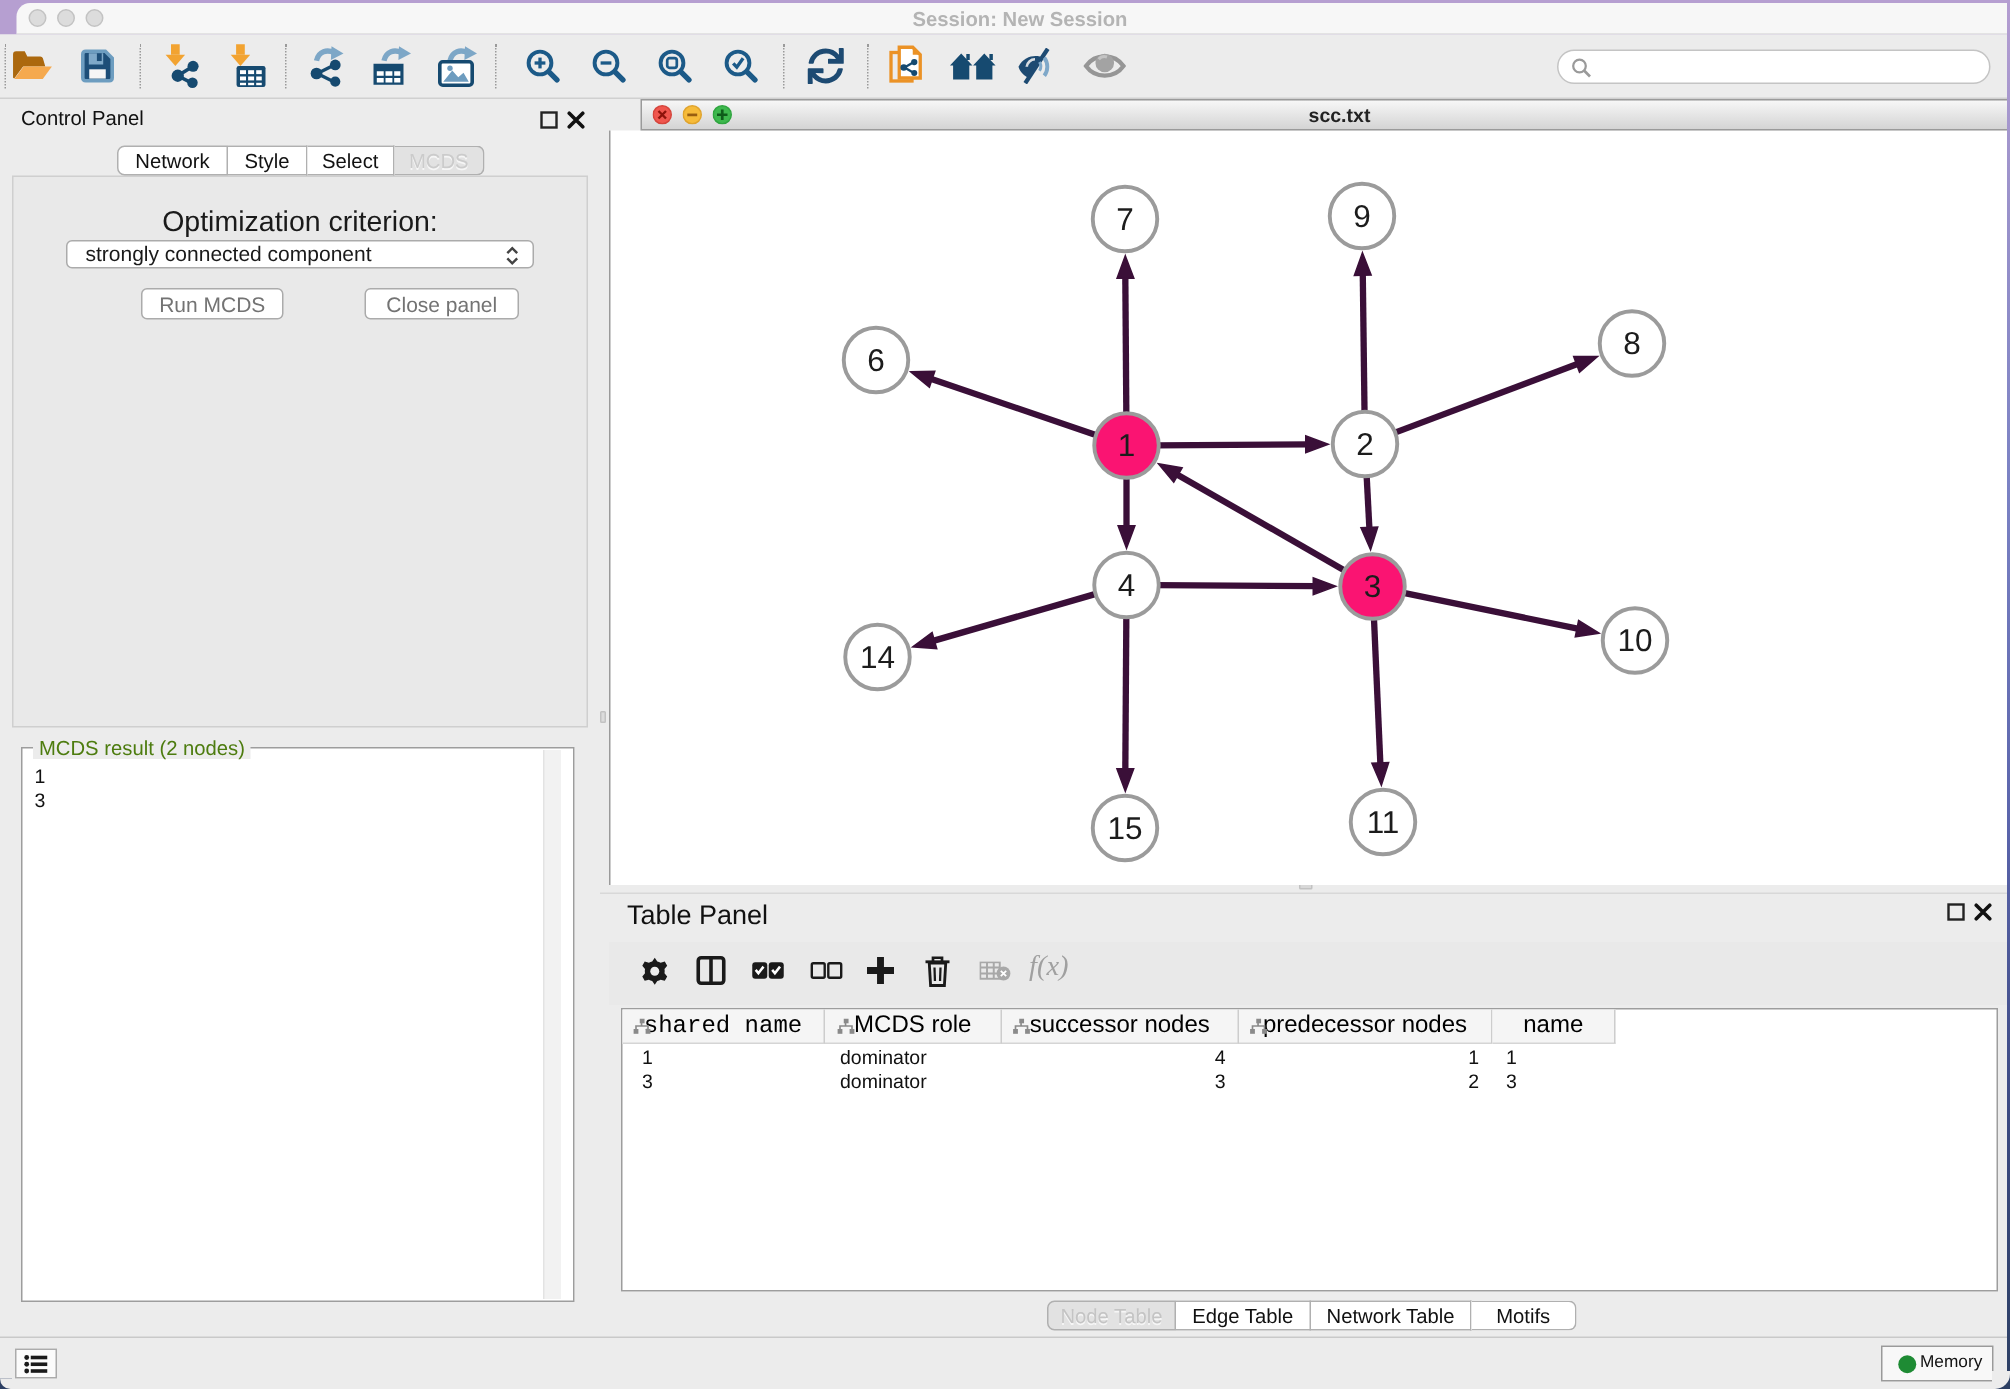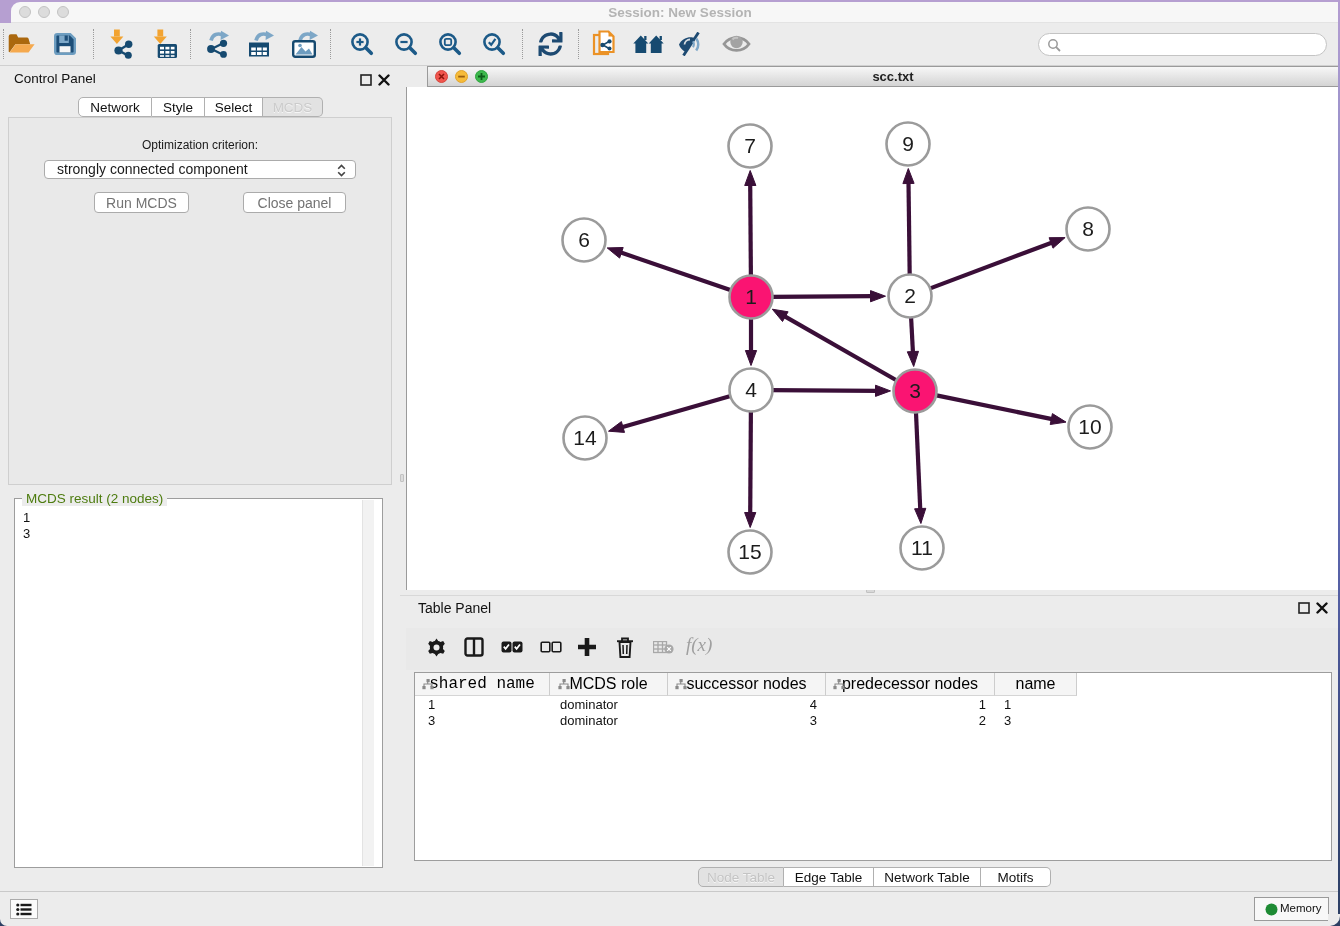--- a/index.html
+++ b/index.html
@@ -11,34 +11,34 @@
 #titlebar .dot { position:absolute; top:4px; width:12px; height:12px; border-radius:50%; background:#dcdcdc; border:1px solid #c3c3c3; }
 #title-text { position:absolute; top:3px; left:0; width:100%; text-align:center; font-size:13.5px; color:#b4b4b4; }
 #mainbg { top:23px; left:0; width:1338px; height:903px; background:#ececec; }
 #toolbar { top:23px; left:0; width:1338px; height:43px; background:#ececec; border-bottom:1px solid #d0d0d0; }
 .tsep { position:absolute; top:29px; height:30px; width:0; border-left:1px dotted #9a9a9a; }
 .ticon { position:absolute; }
 #searchbox { position:absolute; left:1038px; top:33px; width:289px; height:23px; background:#fff; border:1px solid #c4c4c4; border-radius:12px; }
 #cp-title { top:71px; left:14px; font-size:13.5px; color:#111; }
 .tab { position:absolute; top:0; height:20px; background:#fff; border:1px solid #b0b0b0; text-align:center; line-height:19px; color:#111; font-size:13.5px; }
 #cp-pane { top:117px; left:8px; width:384px; height:368px; background:#e9e9e9; border:1px solid #cfcfcf; }
-#opt-label { top:138px; left:0; width:400px; text-align:center; font-size:12px; color:#1a1a1a; }
+#opt-label { top:138px; left:0; width:400px; text-align:center; font-size:19px; color:#1a1a1a; }
 #dropdown { top:160px; left:44px; width:312px; height:19px; background:#fff; border:1px solid #ababab; border-radius:4px; font-size:14px; color:#1a1a1a; line-height:17px; padding-left:12px; }
 .btn { position:absolute; background:#fff; border:1px solid #ababab; border-radius:4px; font-size:14px; color:#737373; text-align:center; }
 #mcds-box { top:498px; left:14px; width:369px; height:370px; background:#fff; border:1px solid #9d9d9d; }
 #mcds-scroll { top:500px; left:362px; width:12px; height:366px; background:#f2f2f2; border-left:1px solid #e3e3e3; }
 #mcds-legend { top:491px; left:22px; background:#ececec; padding:0 4px; font-size:13.5px; color:#4d7c0f; }
 #mcds-text { top:510px; left:23px; font-size:13px; color:#111; line-height:16px; }
 #netwin { top:87px; left:406px; width:932px; height:503px; background:#fff; border-left:1px solid #9a9a9a; }
 #nettitle { top:66px; left:427px; width:932px; height:21px; background:linear-gradient(#f7f7f7,#d4d4d4); border:1px solid #9a9a9a; }
 #nettitle .t { position:absolute; top:2px; left:0; width:100%; text-align:center; font-size:13px; font-weight:bold; color:#222; }
 .tl { position:absolute; top:3px; width:13px; height:13px; border-radius:50%; }
 .tl svg { position:absolute; left:0; top:0; }
 #netsvg { top:88px; left:407px; }
-#tp-title { top:600px; left:418px; font-size:14px; color:#111; }
+#tp-title { top:600px; left:418px; font-size:18px; color:#111; }
 #tbl-box { top:672px; left:414px; width:918px; height:189px; background:#fff; border:1px solid #9d9d9d; }
 .th { position:absolute; top:0; height:23px; border-right:1px solid #cdcdcd; border-bottom:1px solid #d5d5d5; text-align:center; line-height:22px; background:#f5f5f5; }
 .thi { position:absolute; top:6px; }
 .td { position:absolute; font-size:13px; color:#111; }
 #statussep { top:891px; left:0; width:1340px; height:1px; background:#c9c9c9; }
 #listbtn { top:899px; left:10px; width:28px; height:20px; background:#fbfbfb; border:1px solid #ababab; }
 #membtn { top:897px; left:1254px; width:75px; height:24px; background:#f8f8f8; border:1px solid #9a9a9a; font-size:13px; color:#111; }
 .wbx { position:absolute; }
 </style>
 </head>

